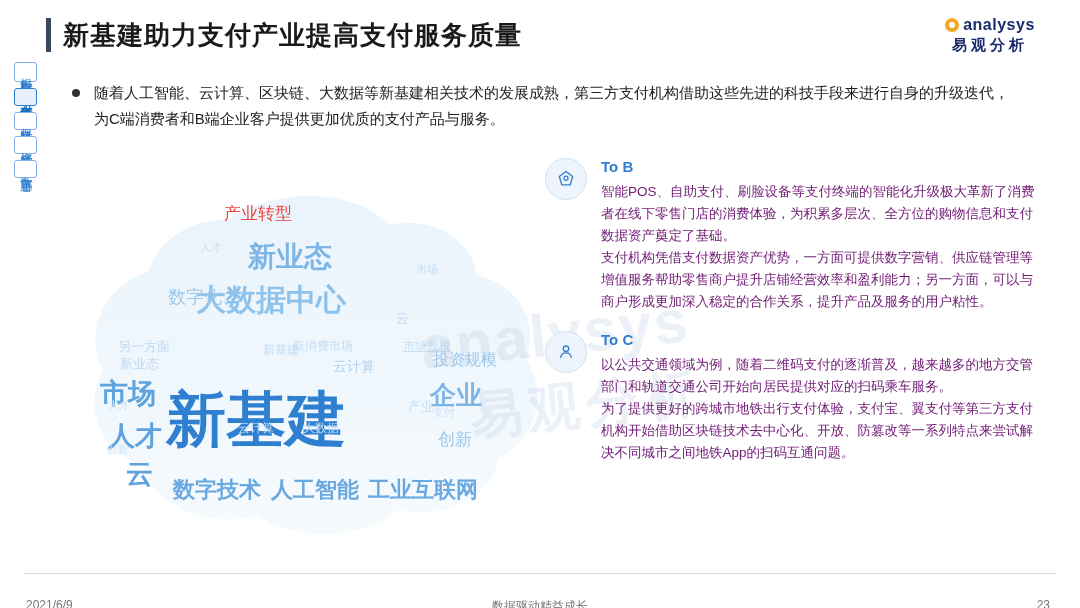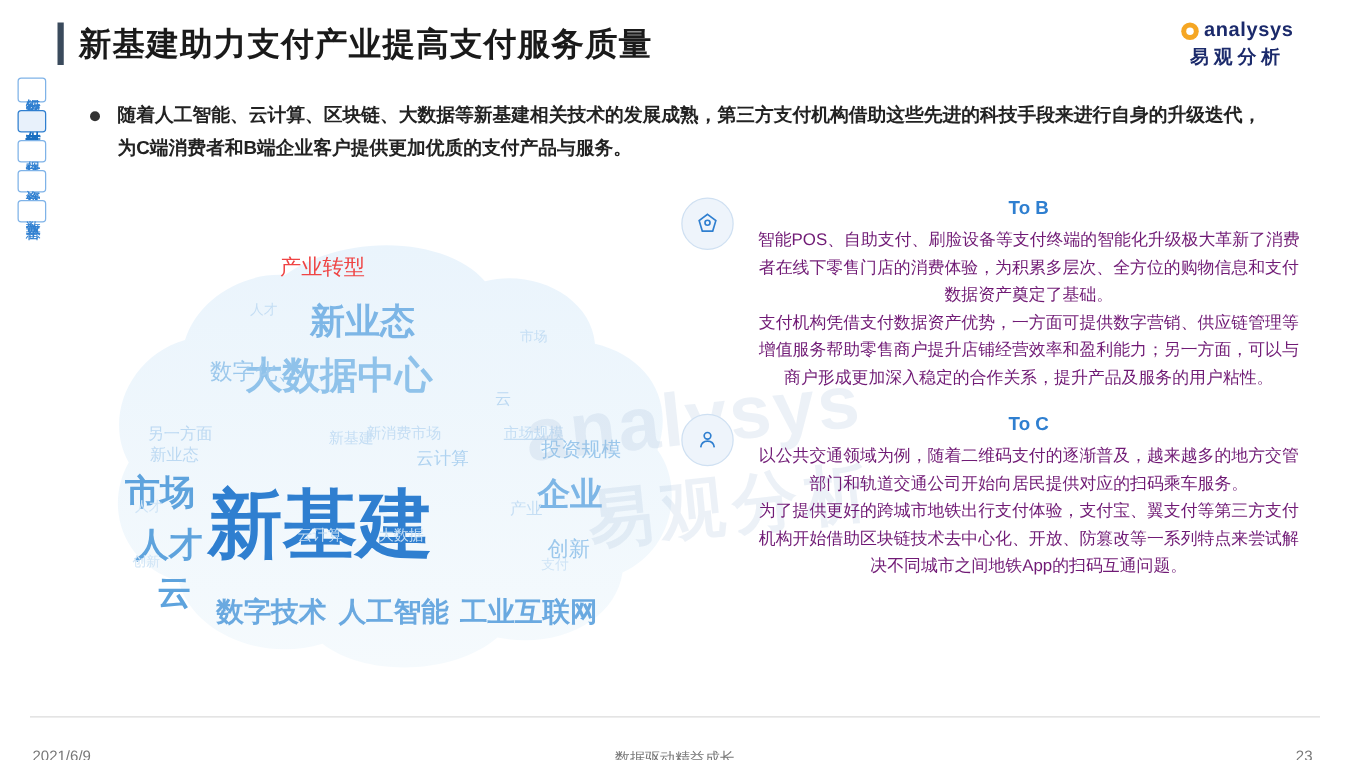--- a/index.html
+++ b/index.html
@@ -113,21 +113,20 @@
     font-weight: bold;
   }
 
   
   .bullet-block {
     position: absolute;
     top: 80px;
     left: 72px;
     width: 950px;
     display: flex;
-    font-weight: bold;
   }
   .bullet-dot {
     width: 8px;
     height: 8px;
     border-radius: 50%;
     background: #333;
     margin-top: 9px;
     margin-right: 14px;
     flex: none;
   }
@@ -183,21 +182,20 @@
   
   .cards {
     position: absolute;
     left: 545px;
     top: 158px;
     width: 500px;
   }
   .card {
     display: flex;
     margin-bottom: 18px;
-    text-align: center;
   }
   .card-icon {
     width: 40px;
     height: 40px;
     border-radius: 50%;
     background: #eef4fb;
     border: 1px solid #cfe0f2;
     flex: none;
     margin-right: 14px;
     display: flex;
@@ -303,21 +301,21 @@
   <span class="wc" style="left:255px;top:168px;font-size:14px;color:#aed2f0;">云计算</span>
   <span class="wc" style="left:160px;top:230px;font-size:12px;color:#c5def4;">云计算</span>
   <span class="wc" style="left:225px;top:230px;font-size:12px;color:#c5def4;">大数据</span>
   <span class="wc" style="left:215px;top:148px;font-size:12px;color:#c5def4;">新消费市场</span>
   <span class="wc" style="left:325px;top:148px;font-size:12px;color:#c5def4;text-decoration:underline;">市场规模</span>
   <span class="wc" style="left:185px;top:152px;font-size:12px;color:#c5def4;">新基建</span>
   <span class="wc" style="left:318px;top:120px;font-size:13px;color:#bcd9f2;">云</span>
   <span class="wc" style="left:330px;top:208px;font-size:13px;color:#c5def4;">产业</span>
   <span class="wc" style="left:30px;top:208px;font-size:11px;color:#cfe4f6;">人才</span>
   <span class="wc" style="left:28px;top:252px;font-size:11px;color:#cfe4f6;">创新</span>
-  <span class="wc" style="left:355px;top:215px;font-size:11px;color:#cfe4f6;margin-top:39px;">支付</span>
+  <span class="wc" style="left:355px;top:215px;font-size:11px;color:#cfe4f6;">支付</span>
 </div>
 
 <div class="watermark">analysys</div>
 <div class="watermark2">易观分析</div>
 
 <div class="cards">
 
   <div class="card">
     <div class="card-icon">
       <svg width="20" height="20" viewBox="0 0 24 24" fill="none" stroke="#2f7fd0" stroke-width="1.6">

